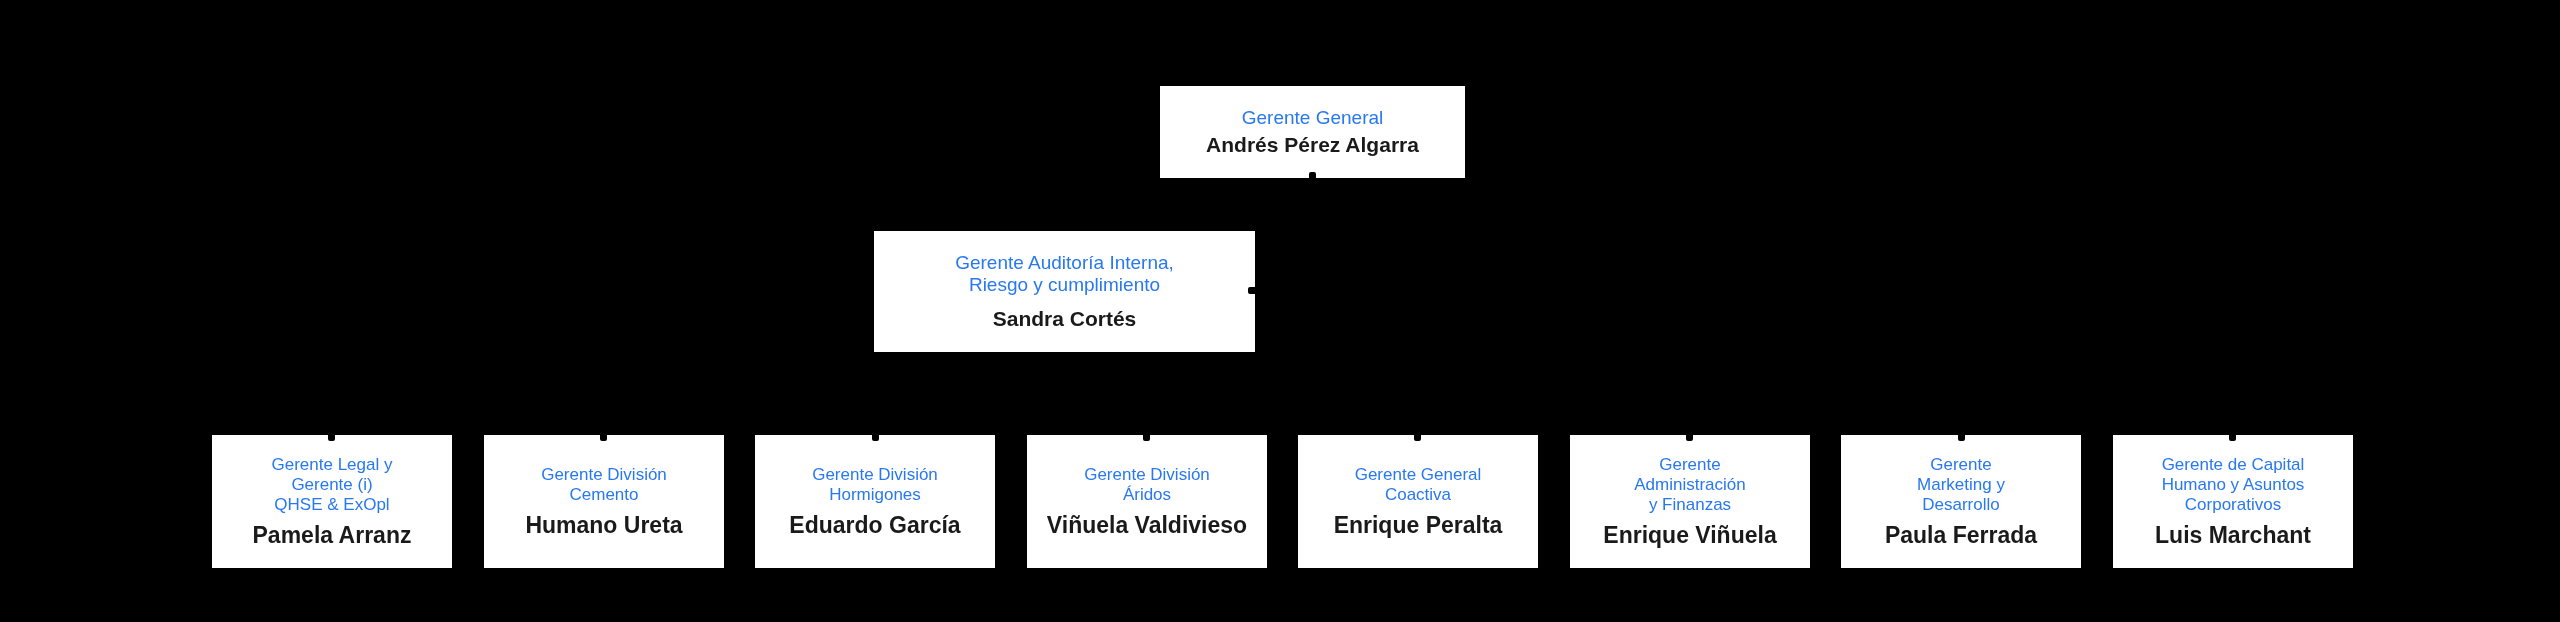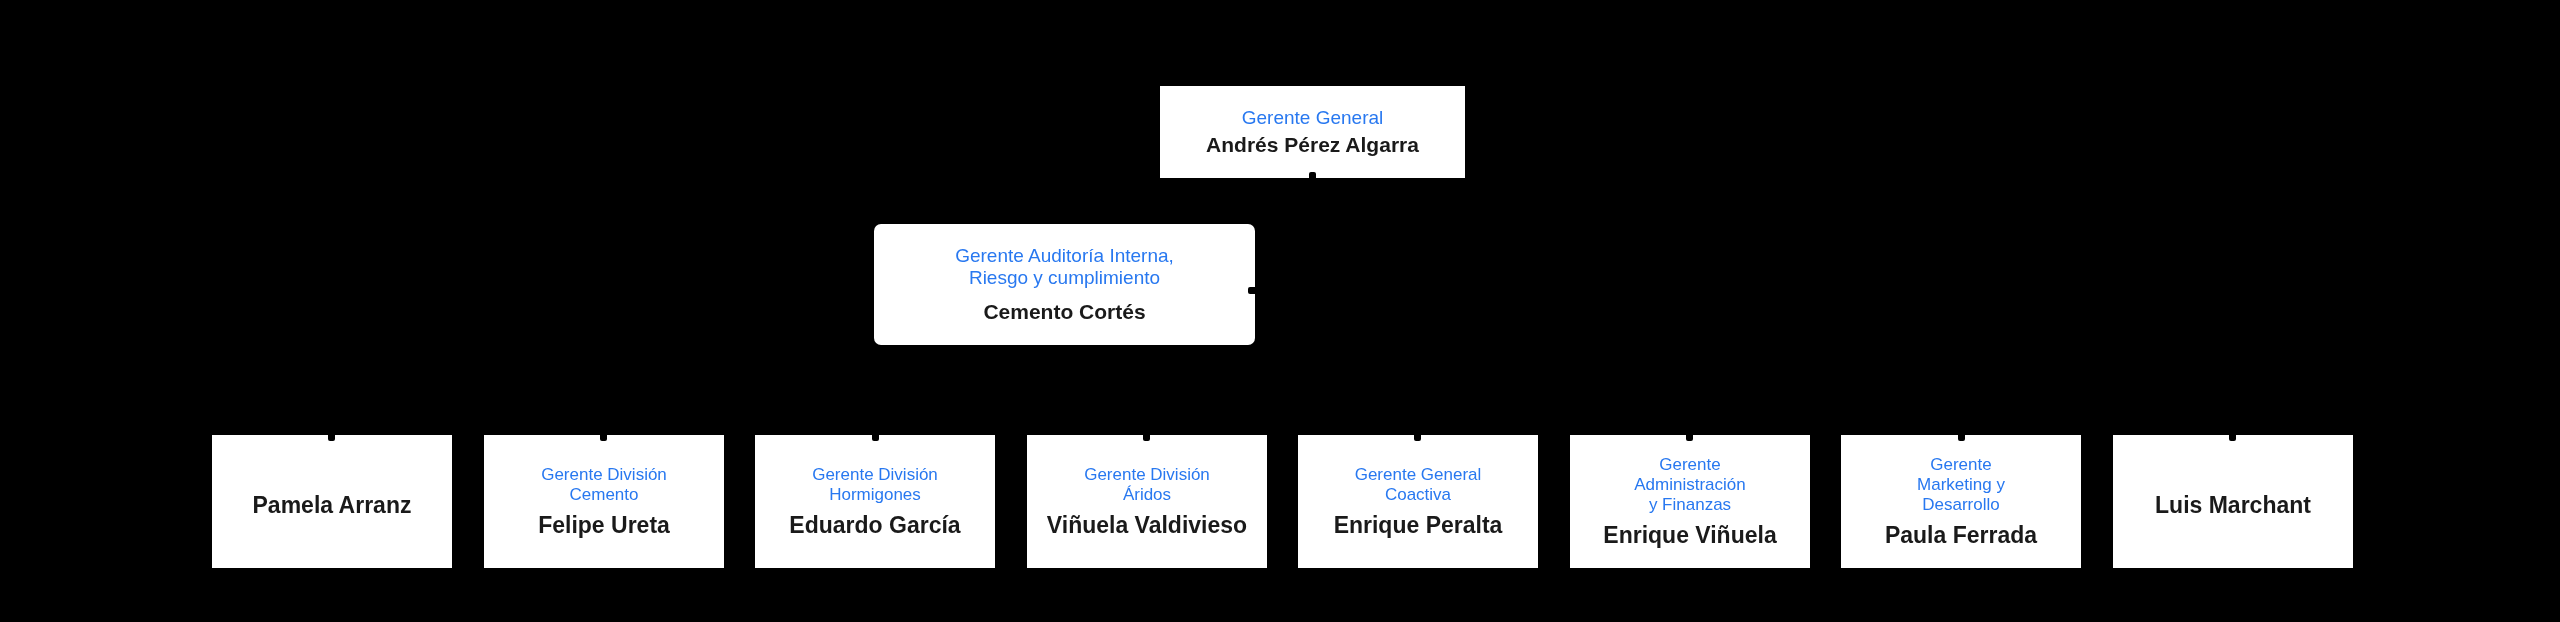--- a/index.html
+++ b/index.html
@@ -42,21 +42,21 @@
   .org-name {
     color: var(--name-color);
     line-height: 1.15;
     font-weight: 700;
   }
   
   .box-root { left: 1160px; top: 86px; width: 305px; height: 92px; }
   .box-root .org-title { font-size: 19px; }
   .box-root .org-name  { font-size: 21px; margin-top: 4px; }
   
-  .box-staff { left: 874px; top: 224px; width: 381px; height: 121px; border-radius: 7px; }
+  .box-staff { left: 874px; top: 231px; width: 381px; height: 121px; }
   .box-staff .org-title { font-size: 19px; }
   .box-staff .org-name  { font-size: 21px; margin-top: 10px; }
   
   .box-report { top: 435px; width: 240px; height: 133px; }
   .box-report .org-title { font-size: 17px; }
   .box-report .org-name  { font-size: 23px; margin-top: 7px; }
   .box-r0 { left: 212px; }
   .box-r1 { left: 484px; }
   .box-r2 { left: 755px; }
   .box-r3 { left: 1027px; }
@@ -102,30 +102,33 @@
   <div class="connector conn-stub stub-r7"></div>
 
   <div class="org-box box-root">
     <div class="org-title">Gerente General</div>
     <div class="org-name">Andrés Pérez Algarra</div>
   </div>
 
   <div class="org-box box-staff">
     <div class="org-title">Gerente Auditoría Interna,
 Riesgo y cumplimiento</div>
-    <div class="org-name">Cemento Cortés</div>
+    <div class="org-name">Sandra Cortés</div>
   </div>
 
   <div class="org-box box-report box-r0">
+    <div class="org-title">Gerente Legal y
+Gerente (i)
+QHSE &amp; ExOpl</div>
     <div class="org-name">Pamela Arranz</div>
   </div>
   <div class="org-box box-report box-r1">
     <div class="org-title">Gerente División
 Cemento</div>
-    <div class="org-name">Felipe Ureta</div>
+    <div class="org-name">Humano Ureta</div>
   </div>
   <div class="org-box box-report box-r2">
     <div class="org-title">Gerente División
 Hormigones</div>
     <div class="org-name">Eduardo García</div>
   </div>
   <div class="org-box box-report box-r3">
     <div class="org-title">Gerente División
 Áridos</div>
     <div class="org-name">Viñuela Valdivieso</div>
@@ -141,16 +144,19 @@
 y Finanzas</div>
     <div class="org-name">Enrique Viñuela</div>
   </div>
   <div class="org-box box-report box-r6">
     <div class="org-title">Gerente
 Marketing y
 Desarrollo</div>
     <div class="org-name">Paula Ferrada</div>
   </div>
   <div class="org-box box-report box-r7">
+    <div class="org-title">Gerente de Capital
+Humano y Asuntos
+Corporativos</div>
     <div class="org-name">Luis Marchant</div>
   </div>
 
 </div>
 
 </body></html>

